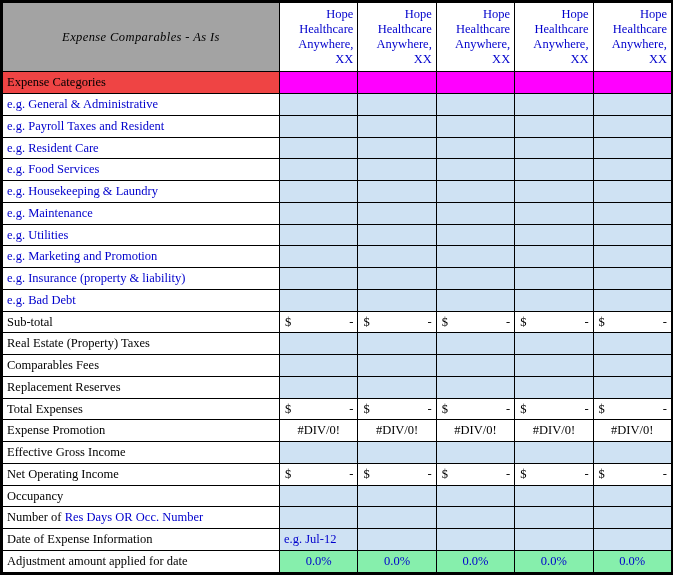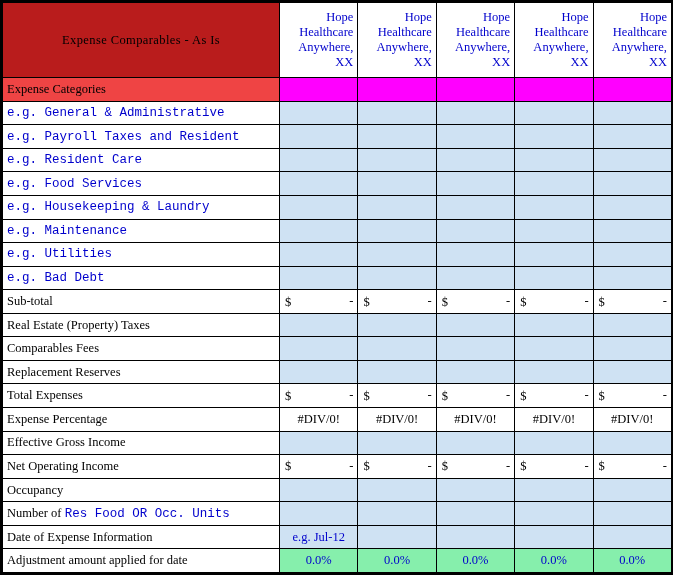--- a/index.html
+++ b/index.html
@@ -33,26 +33,27 @@
     font-weight: normal;
     vertical-align: middle;
     overflow: hidden;
     white-space: nowrap;
   }
   col.label-col { width: 277px; }
   col.comp-col { width: 78.4px; }
 
   
   .hdr-title {
-    background: #b91c1c;
+    background: #a3a3a3;
     text-align: center;
     font-weight: bold;
     font-size: 14px;
     letter-spacing: 0.4px;
     height: 66px;
+    font-style: italic;
   }
   .hdr-comp {
     background: #ffffff;
     color: #0000cc;
     text-align: right;
     font-size: 12.5px;
     line-height: 15px;
     white-space: normal;
     padding: 2px 3px;
   }
@@ -70,21 +71,20 @@
   .comp-pink {
     background: #ff00ff;
     color: #ff00ff;
     text-align: center;
     font-weight: bold;
     font-size: 12.5px;
   }
 
   .blue-text {
     color: #0000cc;
-    font-family: Liberation Mono, monospace;
   }
   .cell-blue-fill {
     background: #cfe2f3;
   }
   .cell-white {
     background: #ffffff;
   }
   .bold {
     font-weight: bold;
     margin-top: 48px;
@@ -114,21 +114,21 @@
     color: #0000cc;
     text-align: center;
     background: #86efac;
   }
   .div0 {
     text-align: center;
     background: #ffffff;
   }
   .sample-blue {
     color: #0000cc;
-    text-align: center;
+    text-align: left;
     background: #cfe2f3;
     margin-top: 20px;
   }
 </style>
 </head>
 <body>
 
 <div id="sheet">
   <table class="grid">
     <colgroup>
@@ -231,20 +231,36 @@
         </tr>
         <tr class="row-h">
           <td class="cell-white left blue-text">e.g. Utilities</td>
           <td class="cell-blue-fill center"></td>
           <td class="cell-blue-fill center"></td>
           <td class="cell-blue-fill center"></td>
           <td class="cell-blue-fill center"></td>
           <td class="cell-blue-fill center"></td>
         </tr>
         <tr class="row-h">
+          <td class="cell-white left blue-text">e.g. Marketing and Promotion</td>
+          <td class="cell-blue-fill center"></td>
+          <td class="cell-blue-fill center"></td>
+          <td class="cell-blue-fill center"></td>
+          <td class="cell-blue-fill center"></td>
+          <td class="cell-blue-fill center"></td>
+        </tr>
+        <tr class="row-h">
+          <td class="cell-white left blue-text">e.g. Insurance (property &amp; liability)</td>
+          <td class="cell-blue-fill center"></td>
+          <td class="cell-blue-fill center"></td>
+          <td class="cell-blue-fill center"></td>
+          <td class="cell-blue-fill center"></td>
+          <td class="cell-blue-fill center"></td>
+        </tr>
+        <tr class="row-h">
           <td class="cell-white left blue-text">e.g. Bad Debt</td>
           <td class="cell-blue-fill center"></td>
           <td class="cell-blue-fill center"></td>
           <td class="cell-blue-fill center"></td>
           <td class="cell-blue-fill center"></td>
           <td class="cell-blue-fill center"></td>
         </tr>
         <tr class="row-h">
           <td class="cell-white left bold">Sub-total</td>
           <td class="money"><span class="dollar">$</span><span>-</span></td>
@@ -279,21 +295,21 @@
         </tr>
         <tr class="row-h">
           <td class="cell-white left bold">Total Expenses</td>
           <td class="money"><span class="dollar">$</span><span>-</span></td>
           <td class="money"><span class="dollar">$</span><span>-</span></td>
           <td class="money"><span class="dollar">$</span><span>-</span></td>
           <td class="money"><span class="dollar">$</span><span>-</span></td>
           <td class="money"><span class="dollar">$</span><span>-</span></td>
         </tr>
         <tr class="row-h">
-          <td class="cell-white left bold">Expense Percentage</td>
+          <td class="cell-white left bold">Expense Promotion</td>
           <td class="div0 bold" style="font-weight: normal;">#DIV/0!</td>
           <td class="div0 bold" style="font-weight: normal;">#DIV/0!</td>
           <td class="div0 bold" style="font-weight: normal;">#DIV/0!</td>
           <td class="div0 bold" style="font-weight: normal;">#DIV/0!</td>
           <td class="div0 bold" style="font-weight: normal;">#DIV/0!</td>
         </tr>
         <tr class="row-h">
           <td class="cell-white left">Effective Gross Income</td>
           <td class="cell-blue-fill center"></td>
           <td class="cell-blue-fill center"></td>
@@ -311,21 +327,21 @@
         </tr>
         <tr class="row-h">
           <td class="cell-white left">Occupancy</td>
           <td class="cell-blue-fill center"></td>
           <td class="cell-blue-fill center"></td>
           <td class="cell-blue-fill center"></td>
           <td class="cell-blue-fill center"></td>
           <td class="cell-blue-fill center"></td>
         </tr>
         <tr class="row-h">
-          <td class="cell-white left"><span>Number of </span><span class="blue-text">Res Food OR Occ. Units</span></td>
+          <td class="cell-white left"><span>Number of </span><span class="blue-text">Res Days OR Occ. Number</span></td>
           <td class="cell-blue-fill center"></td>
           <td class="cell-blue-fill center"></td>
           <td class="cell-blue-fill center"></td>
           <td class="cell-blue-fill center"></td>
           <td class="cell-blue-fill center"></td>
         </tr>
         <tr class="row-h">
           <td class="cell-white left">Date of Expense Information</td>
           <td class="sample-blue">e.g. Jul-12</td>
           <td class="sample-blue"></td>

